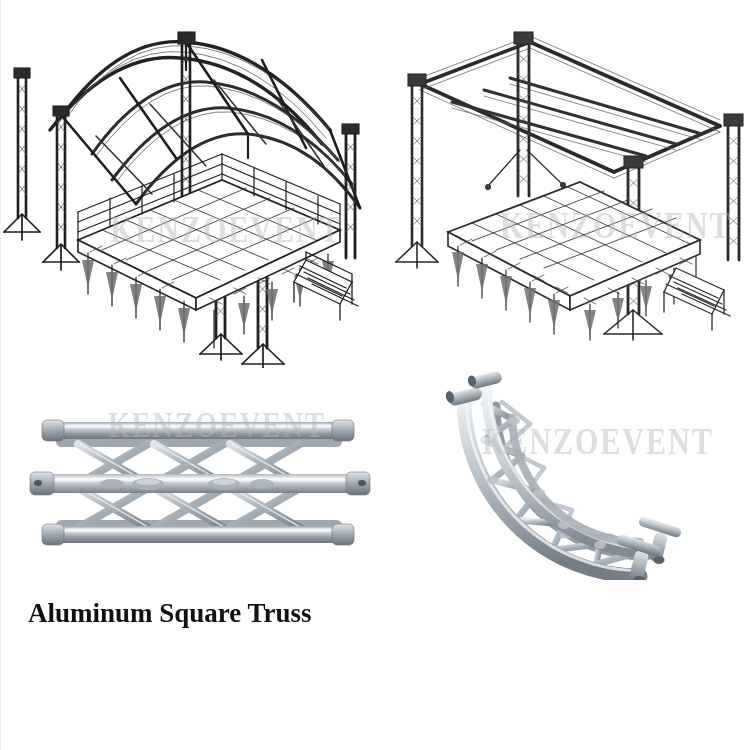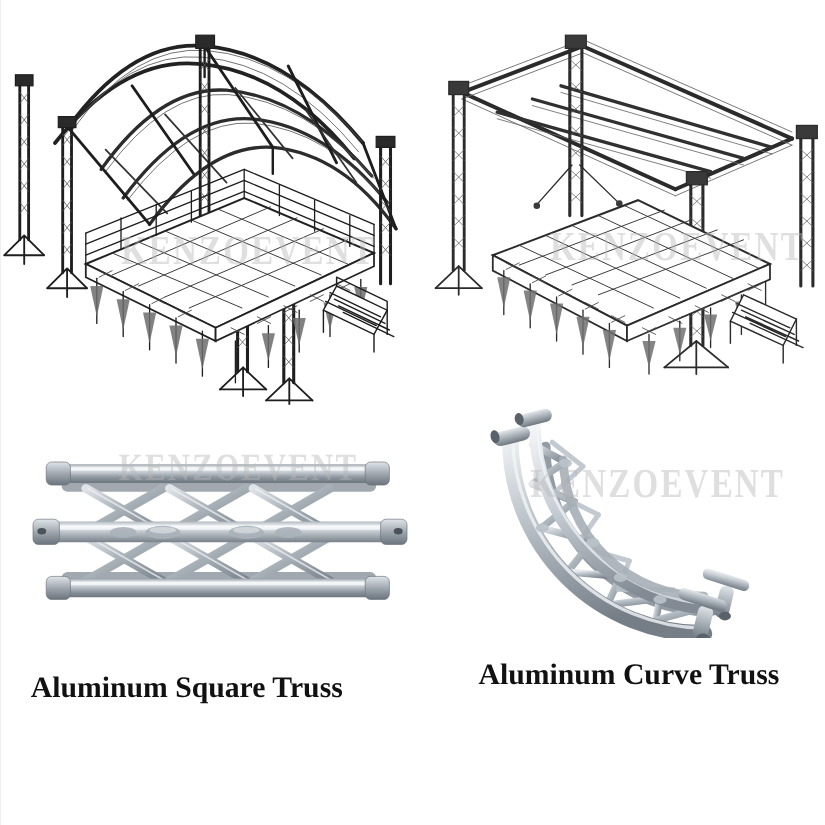--- a/index.html
+++ b/index.html
@@ -10,21 +10,21 @@
   .svgfill{width:100%;height:100%;display:block;}
 
   
   .wm{position:absolute;font-family:"Liberation Serif",serif;font-weight:700;
       letter-spacing:2px;color:#b9b9b9;opacity:.45;white-space:nowrap;
       pointer-events:none;user-select:none;transform:scaleY(1.25);}
 
   
   .caption{position:absolute;font-family:"Liberation Serif",serif;font-weight:700;
            color:#111;white-space:nowrap;}
-  #cap-square{left:28px;top:598px;font-size:27px;margin-top:12px;}
+  #cap-square{left:28px;top:598px;font-size:27px;}
   #cap-curve{left:435px;top:598px;font-size:27px;}
 
   .edgeline{position:absolute;left:0;top:0;width:1px;height:750px;background:#f0f0f0;}
 </style>
 </head>
 <body>
 
 <div id="page">
 
   <div class="edgeline"></div>
@@ -563,15 +563,14 @@
       </g>
     </svg>
   </div>
 
   <div class="wm" id="wm1" style="left:110px;top:212px;font-size:30px;">KENZOEVENT</div>
   <div class="wm" id="wm2" style="left:500px;top:208px;font-size:30px;">KENZOEVENT</div>
   <div class="wm" id="wm3" style="left:108px;top:410px;font-size:28px;">KENZOEVENT</div>
   <div class="wm" id="wm4" style="left:482px;top:424px;font-size:30px;">KENZOEVENT</div>
 
   <div class="caption" id="cap-square">Aluminum Square Truss</div>
-  <div class="caption" id="cap-curve">Aluminum Curve Truss</div>
 
 </div>
 
 </body></html>

